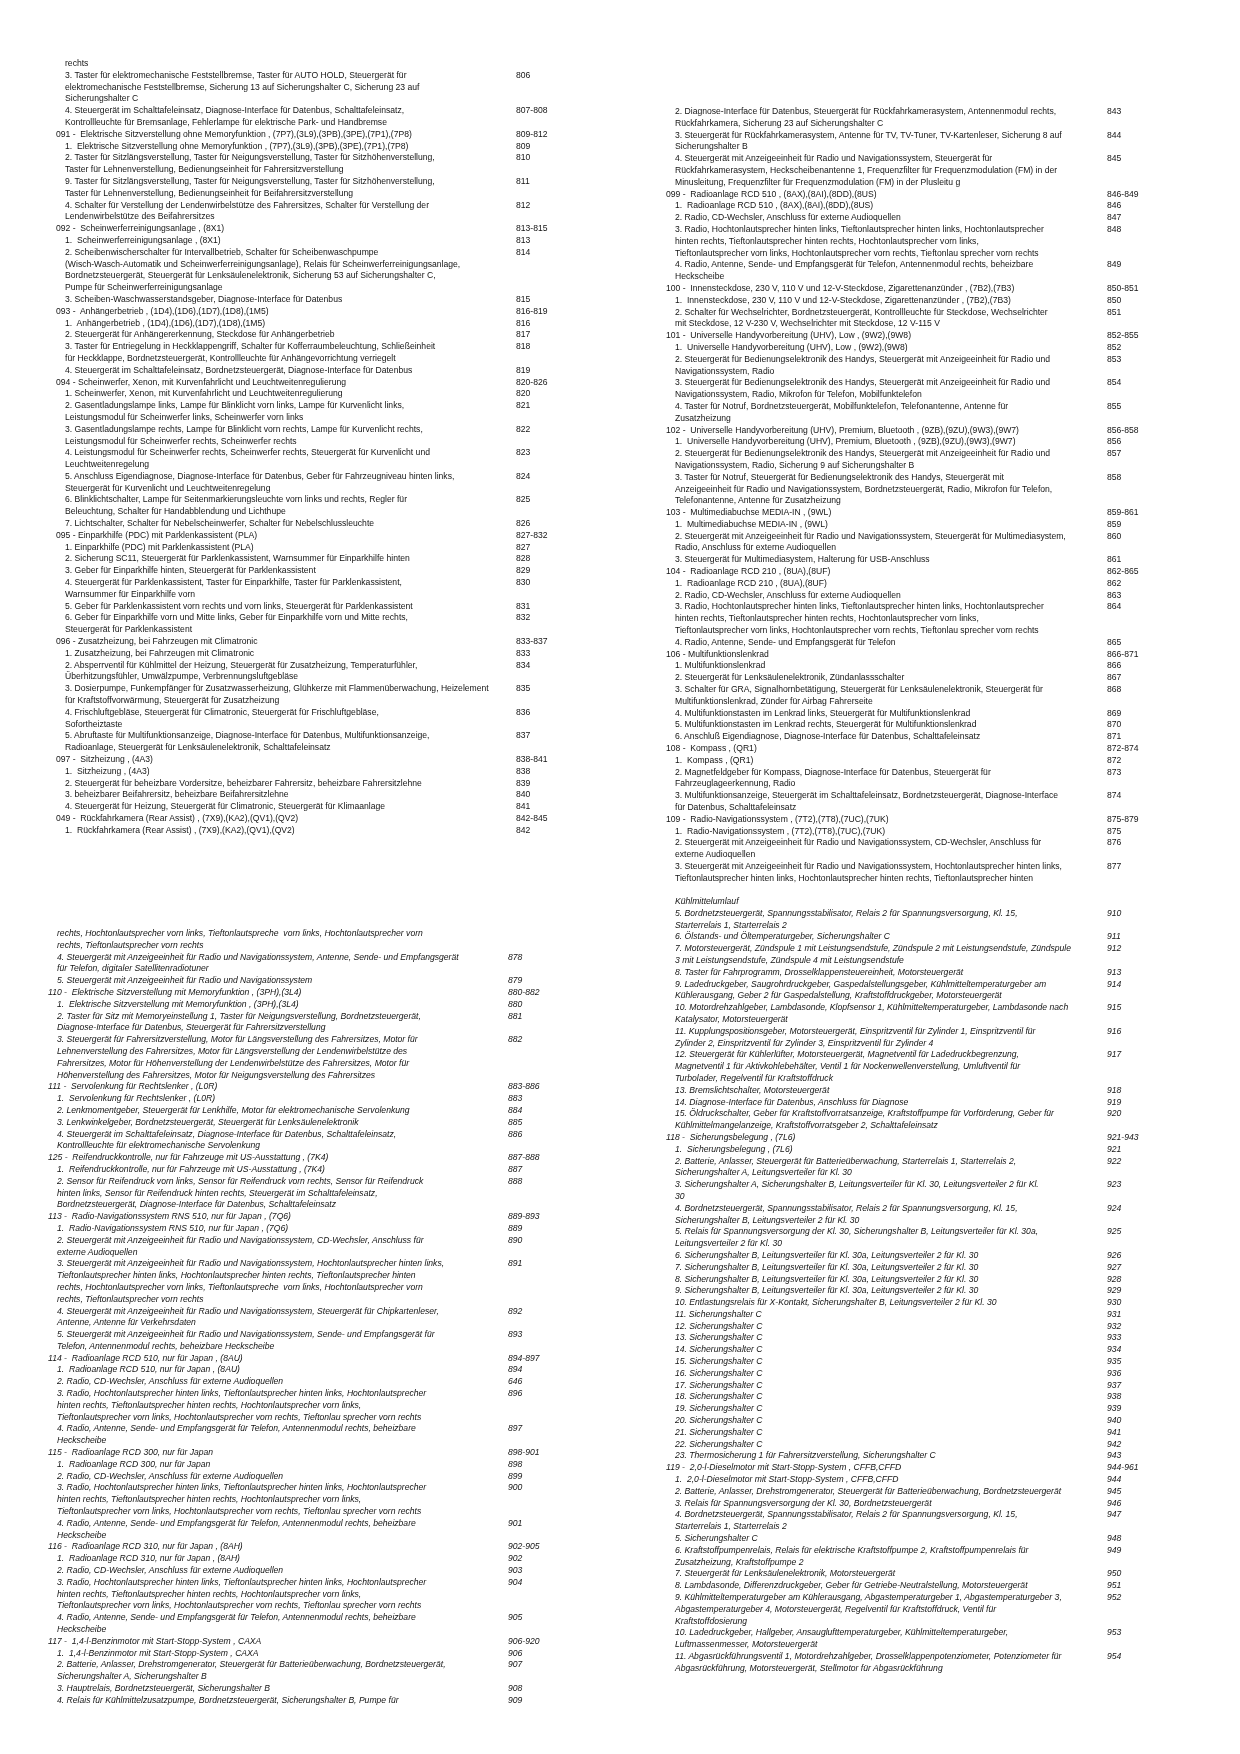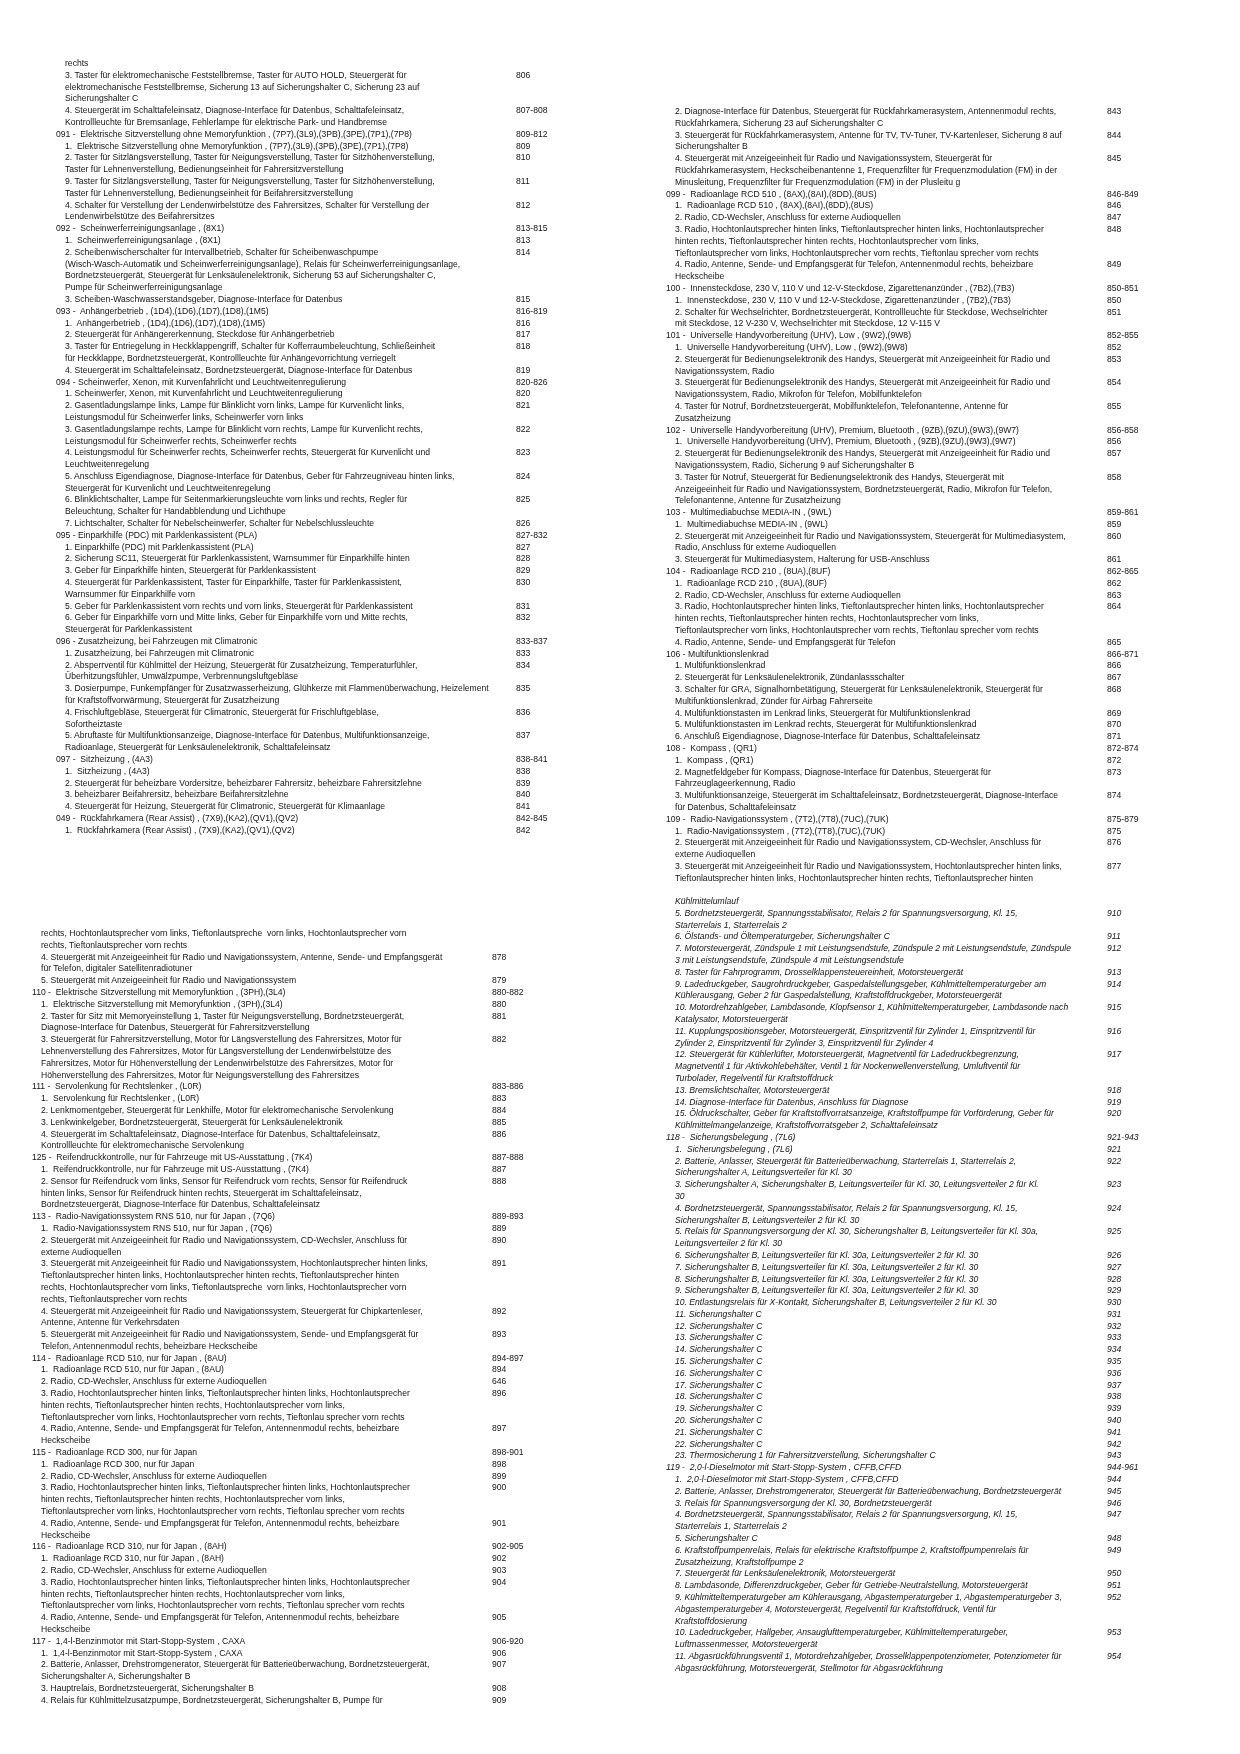--- a/index.html
+++ b/index.html
@@ -5,21 +5,21 @@
   html,body{margin:0;padding:0;}
   body{
     width:1240px;height:1754px;background:#ffffff;
     font-family:"Liberation Sans", sans-serif;color:#141414;
     position:relative;overflow:hidden;
   }
   .page{position:absolute;inset:0;background:#fff;}
   .col{position:absolute;width:575px;}
   .col-tl{left:40px;top:58px;margin-left:8px;}
   .col-tr{left:658px;top:58px;margin-top:48px;}
-  .col-bl{left:24px;top:928px;}
+  .col-bl{left:40px;top:928px;font-style:italic;}
   .col-br{left:658px;top:896px;font-style:italic;}
   .line{
     position:relative;height:11.8px;line-height:11.8px;
     font-size:8.6px;white-space:pre;
   }
   .line .t{display:inline-block;padding-left:17px;}
   .line.hdr .t{padding-left:8px;}
   .line .n{position:absolute;top:0;}
   .col-left .n{left:468px;}
   .col-right .n{left:449px;}

